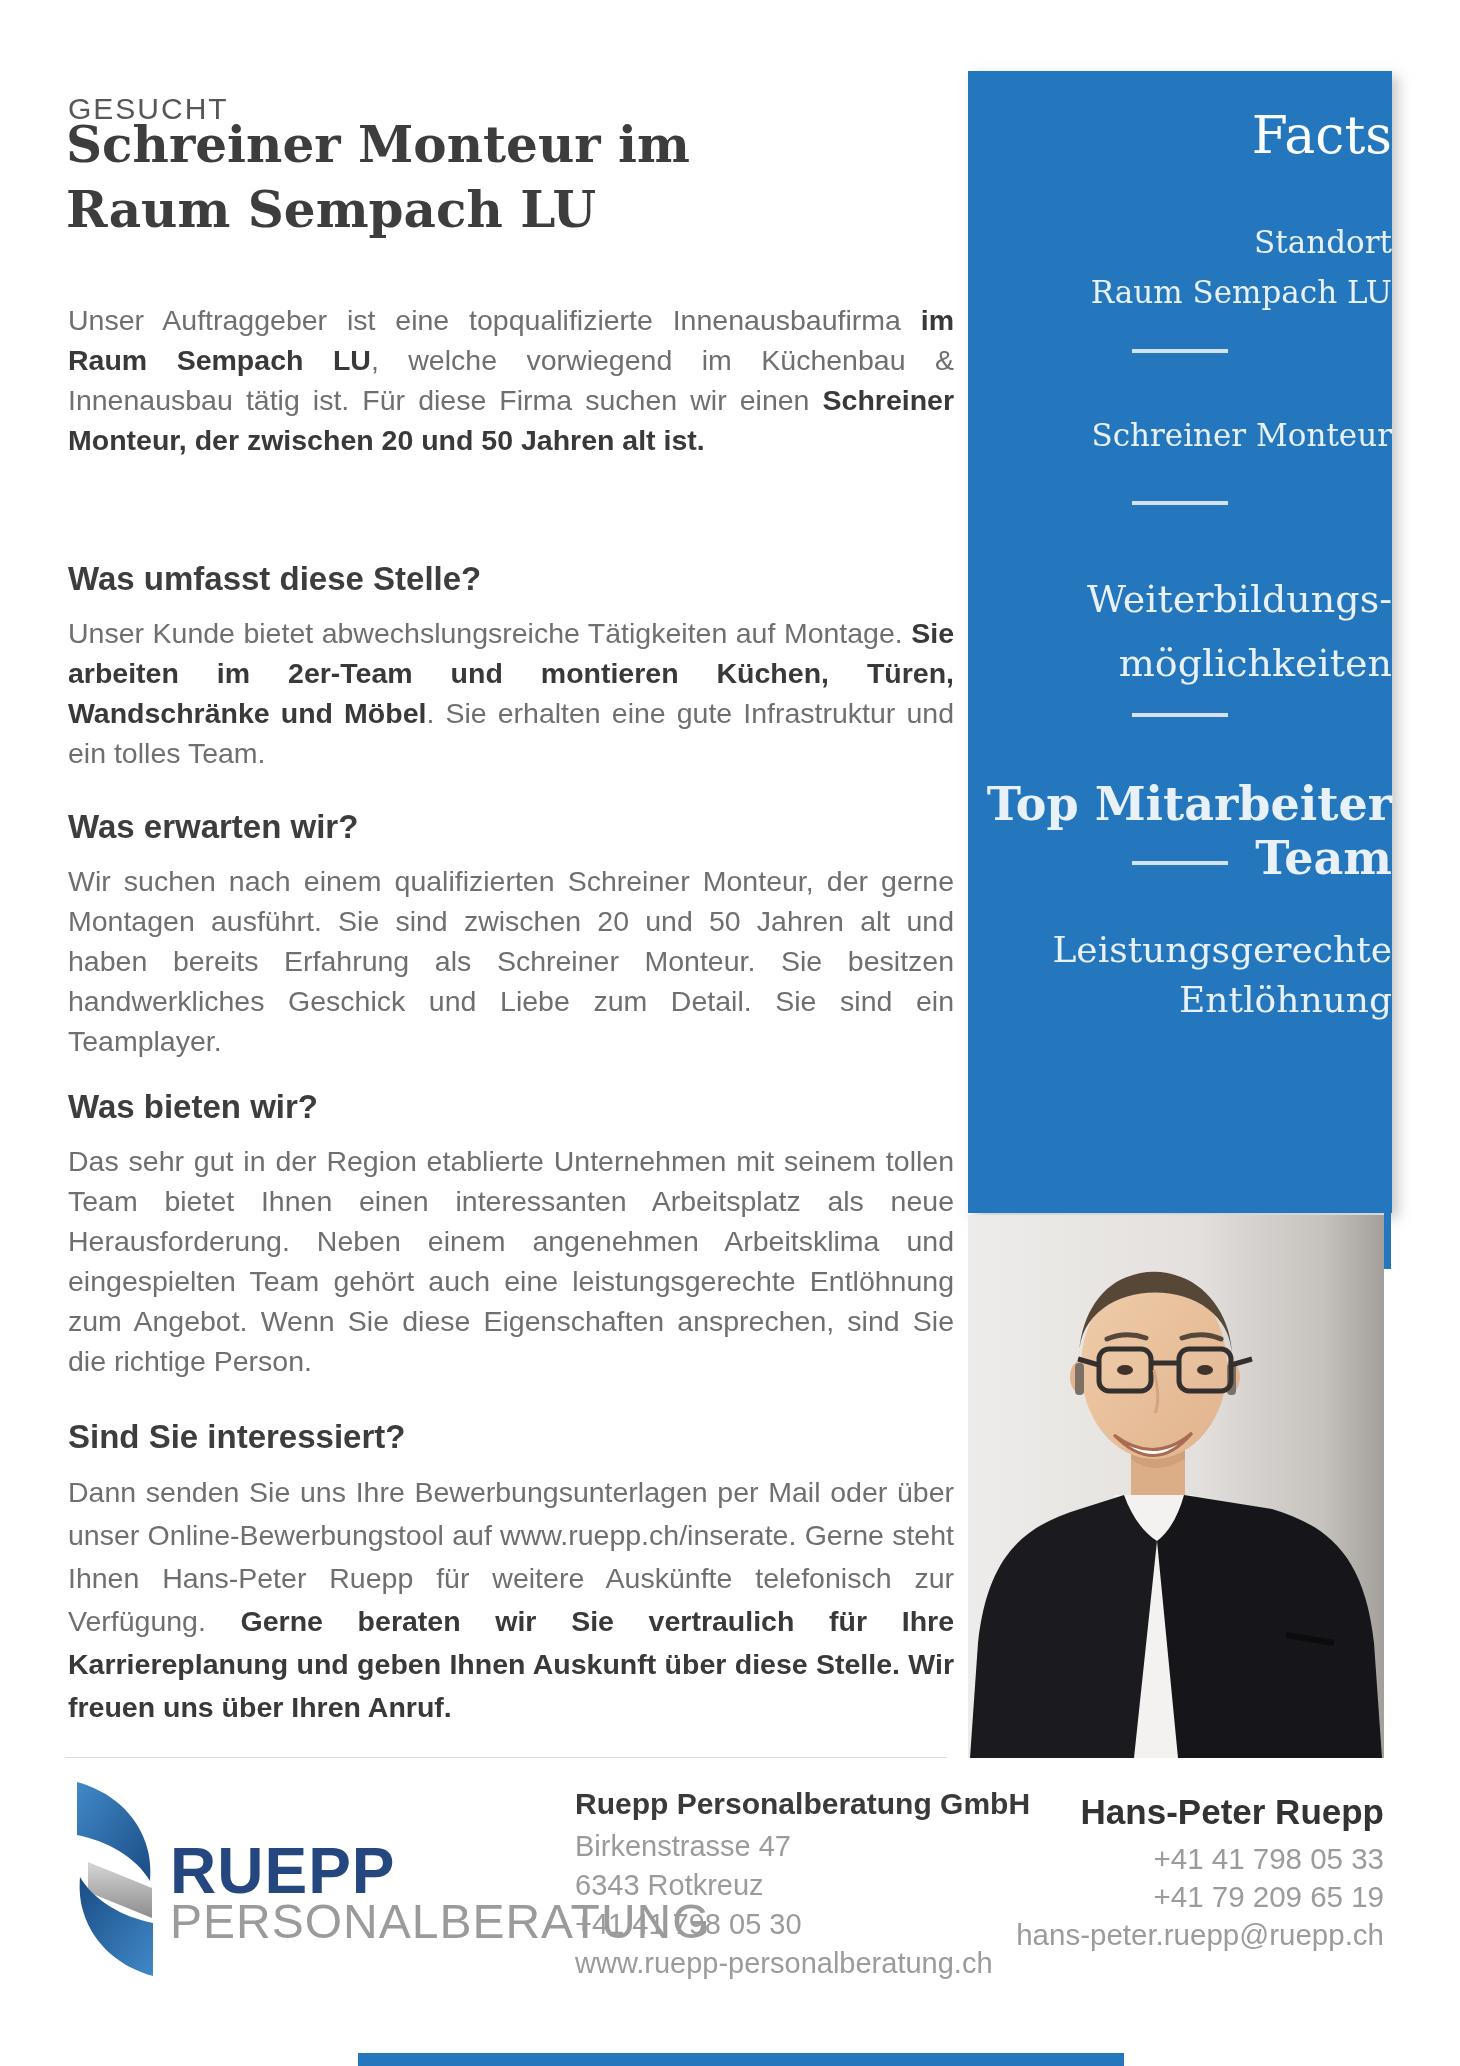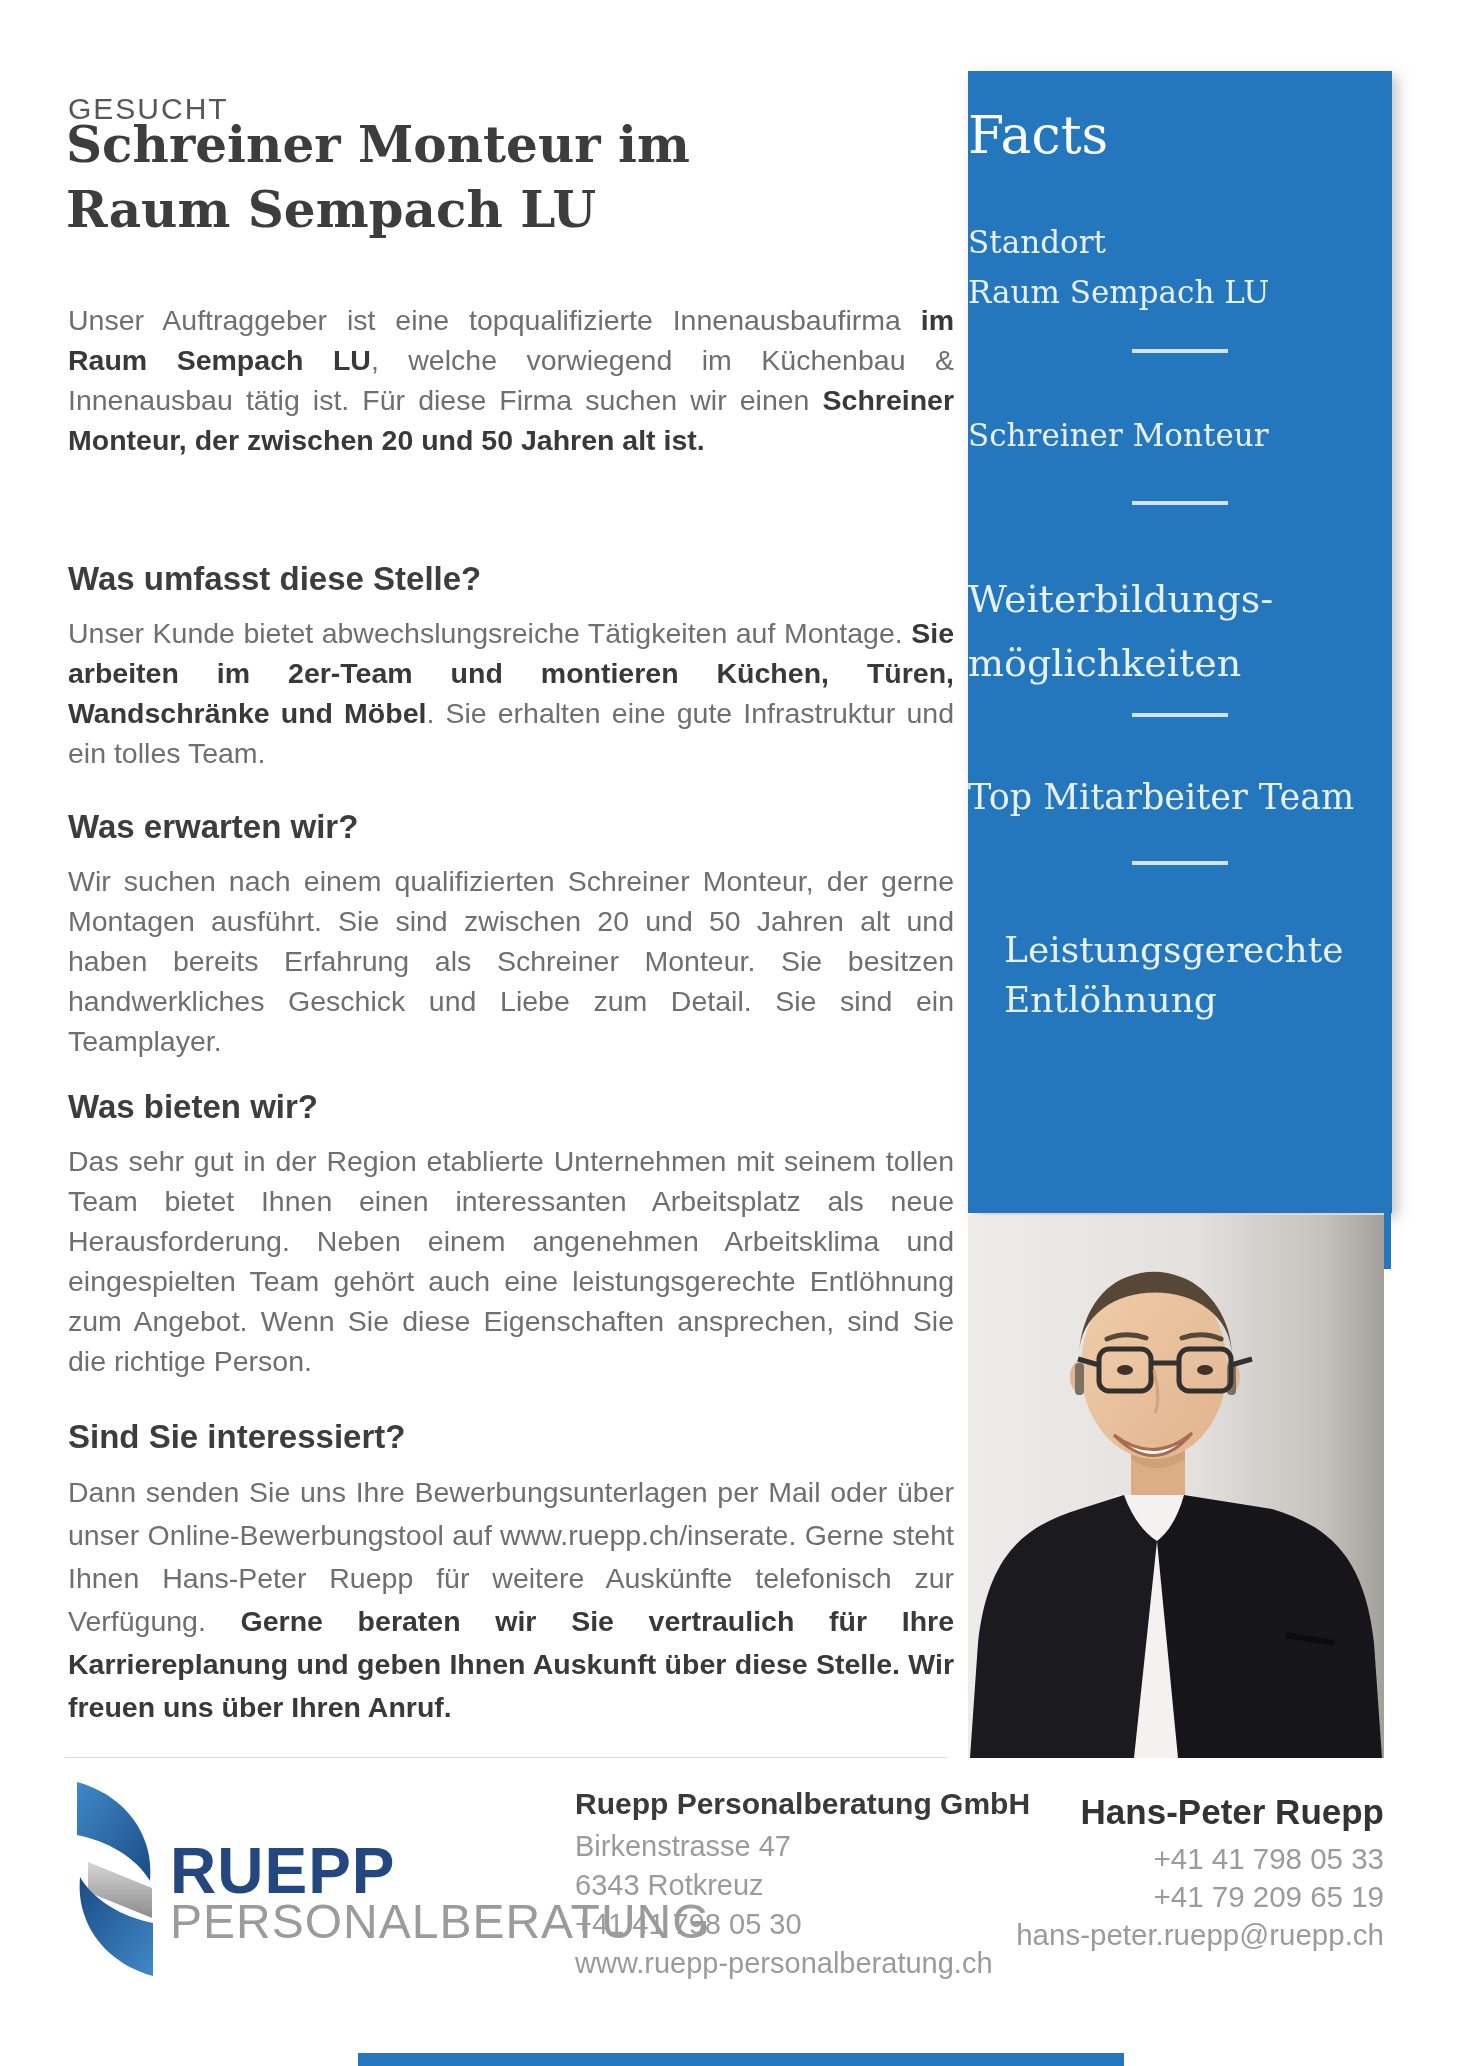--- a/index.html
+++ b/index.html
@@ -12,28 +12,28 @@
   
   .body{font-size:28.5px;line-height:40px;color:#6f6f6f;text-align:justify;margin:0;}
   .body b{font-weight:700;color:#393939;}
   .intro{position:absolute;left:68px;top:300px;width:886px;}
   .sec{position:absolute;left:68px;width:886px;margin-top:36px;}
   .sec h2{margin:0 0 15px 0;font-size:33px;font-weight:700;color:#3d3d3d;}
   .s1{top:524px}.s2{top:772px}.s3{top:1052px}.s4{top:1382px}
   .s4 .body{line-height:43px;}
   
   .facts{position:absolute;left:968px;top:71px;width:424px;height:1142px;background:#2577bd;
-         box-shadow:6px 5px 12px rgba(145,145,145,.5);color:#e9f1f8;text-align:left;
+         box-shadow:6px 5px 12px rgba(145,145,145,.5);color:#e9f1f8;text-align:right;
          font-family:"DejaVu Serif",serif;}
   .facts-title{position:absolute;left:0;right:0;top:34px;font-size:52px;color:#fbfdfe;}
   .fi{position:absolute;left:0;right:0;}
   .fi1{top:146px;font-size:31px;line-height:50px;}
   .fi2{top:346px;font-size:31px;}
   .fi3{top:496px;font-size:38px;line-height:64px;}
-  .fi4{top:706px;font-size:35px;}
+  .fi4{top:706px;font-size:46px;font-weight:bold;}
   .fi5{top:854px;font-size:36px;line-height:50px;padding-left:36px;}
   .fd{position:absolute;left:50%;width:96px;height:4px;margin-left:-48px;background:#d3e2ef;}
   .fd1{top:278px}.fd2{top:430px}.fd3{top:642px}.fd4{top:790px}
   
   .portrait{position:absolute;left:968px;top:1215px;width:416px;height:543px;display:block;}
   .accent-strip{position:absolute;left:1384px;top:1213px;width:7px;height:56px;background:#2577bd;}
   .bottom-bar{position:absolute;left:358px;top:2053px;width:766px;height:13px;background:#2577bd;}
   
   .frule{position:absolute;left:65px;top:1757px;width:882px;height:1px;background:#dbdbdb;}
   .logo-icon{position:absolute;left:74px;top:1782px;width:82px;height:194px;display:block;}

